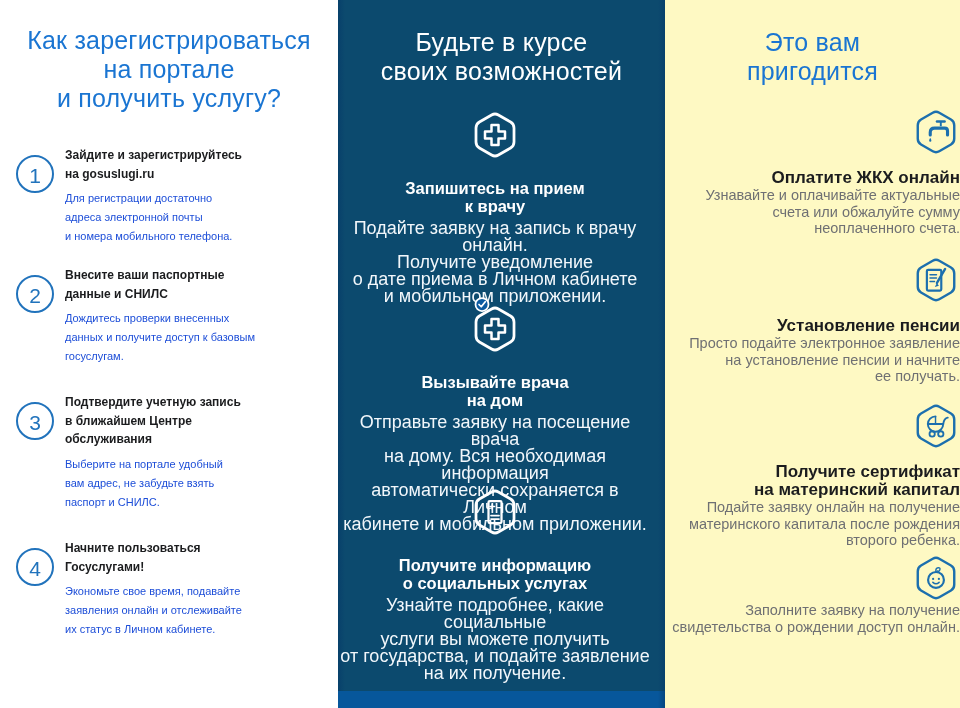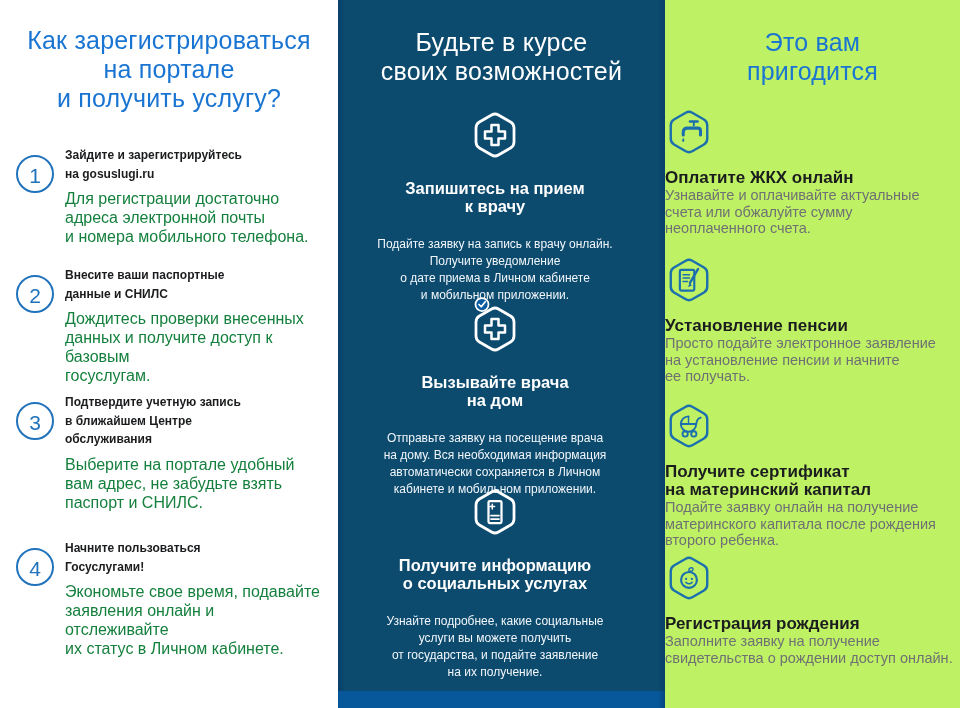--- a/index.html
+++ b/index.html
@@ -5,21 +5,21 @@
   html,body{margin:0;padding:0;}
   body{
     width:960px;height:708px;overflow:hidden;background:#ffffff;
     font-family:"Liberation Sans","DejaVu Sans",sans-serif;
     -webkit-font-smoothing:antialiased;
   }
   .page{position:relative;width:960px;height:708px;background:#ffffff;}
   .col{position:absolute;top:0;height:708px;}
   .col-left{left:0;width:338px;background:#ffffff;}
   .col-mid{left:338px;width:327px;background:#0c4a6e;}
-  .col-right{left:665px;width:295px;background:#bef264;}
+  .col-right{left:665px;width:295px;background:#fef9c3;}
 
   
   .col-mid::before,.col-mid::after{
     content:"";position:absolute;top:0;bottom:0;width:7px;pointer-events:none;
   }
   .col-mid::before{left:0;background:linear-gradient(to right,rgba(4,56,104,.55),rgba(4,56,104,0));}
   .col-mid::after{right:0;background:linear-gradient(to left,rgba(4,56,104,.55),rgba(4,56,104,0));}
   .mid-bottom-bar{position:absolute;left:0;right:0;bottom:0;height:17px;background:#07579B;}
 
   .pre{white-space:pre-line;}
@@ -31,30 +31,30 @@
 
   
   .step{position:absolute;left:16px;width:312px;display:flex;align-items:flex-start;}
   .step-circle{
     flex:0 0 auto;width:38px;height:38px;margin-top:9px;border-radius:50%;
     border:2px solid #2173BC;color:#2173BC;font-size:21px;line-height:38px;
     text-align:center;box-sizing:border-box;
   }
   .step-body{margin-left:11px;width:256px;}
   .step-title{font-size:12px;line-height:18.5px;font-weight:bold;color:#1B1C1E;}
-  .step-desc{margin-top:6px;font-size:16px;line-height:19px;color:#15803d;}
+  .step-desc{margin-top:6px;font-size:11px;line-height:19px;color:#1d4ed8;}
 
   
   .mi{position:absolute;left:0;right:13px;text-align:center;}
   .mi .icon-wrap{display:block;margin:0 auto;}
   .mi-title{margin-top:19px;font-size:16.5px;line-height:18px;font-weight:bold;color:#ffffff;}
-  .mi-desc{margin-top:21px;font-size:12px;line-height:17px;color:#F2F7FB;}
-
-  
-  .ri{position:absolute;left:0;right:0;text-align:left;}
+  .mi-desc{margin-top:5px;font-size:18px;line-height:17px;color:#F2F7FB;}
+
+  
+  .ri{position:absolute;left:0;right:0;text-align:right;}
   .ri-title{margin-top:13px;font-size:17px;line-height:18px;font-weight:bold;color:#1B1C1E;}
   .ri-desc{margin-top:0;font-size:14.5px;line-height:16.5px;color:#6F7073;}
 
   svg{display:inline-block;vertical-align:top;}
 </style>
 </head>
 <body>
 
 <div class="page">
 
@@ -228,19 +228,18 @@
       <span class="icon-wrap">
         <svg width="48" height="48" viewBox="0 0 100 100">
           <path d="M43.2 9.96 Q50 6 56.8 9.96 L81.2 24.04 Q88 28 88 35.92 L88 64.08 Q88 72 81.2 75.96 L56.8 90.04 Q50 94 43.2 90.04 L18.8 75.96 Q12 72 12 64.08 L12 35.92 Q12 28 18.8 24.04 Z" fill="none" stroke="#1C6FAE" stroke-width="5" stroke-linejoin="round"></path>
           <circle cx="50" cy="54" r="16.5" fill="none" stroke="#1C6FAE" stroke-width="4.5"></circle>
           <circle cx="44" cy="52" r="2.3" fill="#1C6FAE"></circle>
           <circle cx="56" cy="52" r="2.3" fill="#1C6FAE"></circle>
           <path d="M43.5 59 Q50 65 56.5 59" fill="none" stroke="#1C6FAE" stroke-width="3.2" stroke-linecap="round"></path>
           <path d="M50 37.5 Q48.5 29 54.5 28.5 Q59.5 28.2 58 33 Q56.7 37 53 35.5" fill="none" stroke="#1C6FAE" stroke-width="3" stroke-linecap="round"></path>
         </svg>
       </span>
-      <div class="ri-title pre">Регистрация рождения</div>
       <div class="ri-desc pre">Заполните заявку на получение
 свидетельства о рождении доступ онлайн.</div>
     </div>
   </section>
 
 </div>
 
 </body></html>

